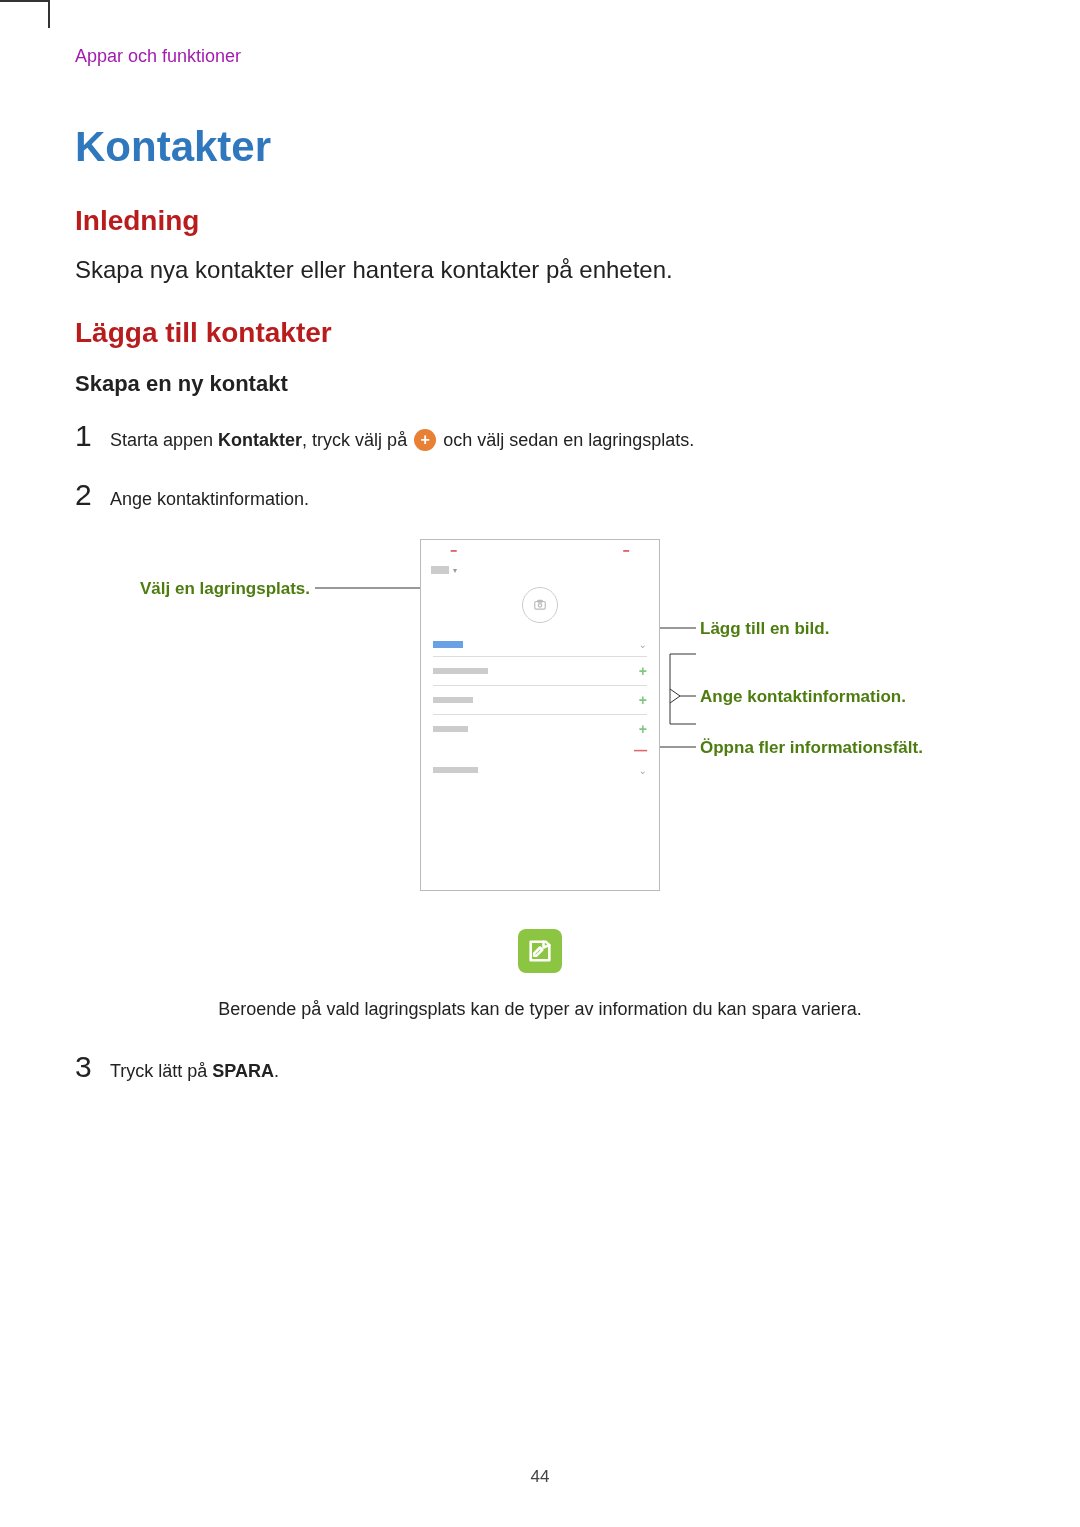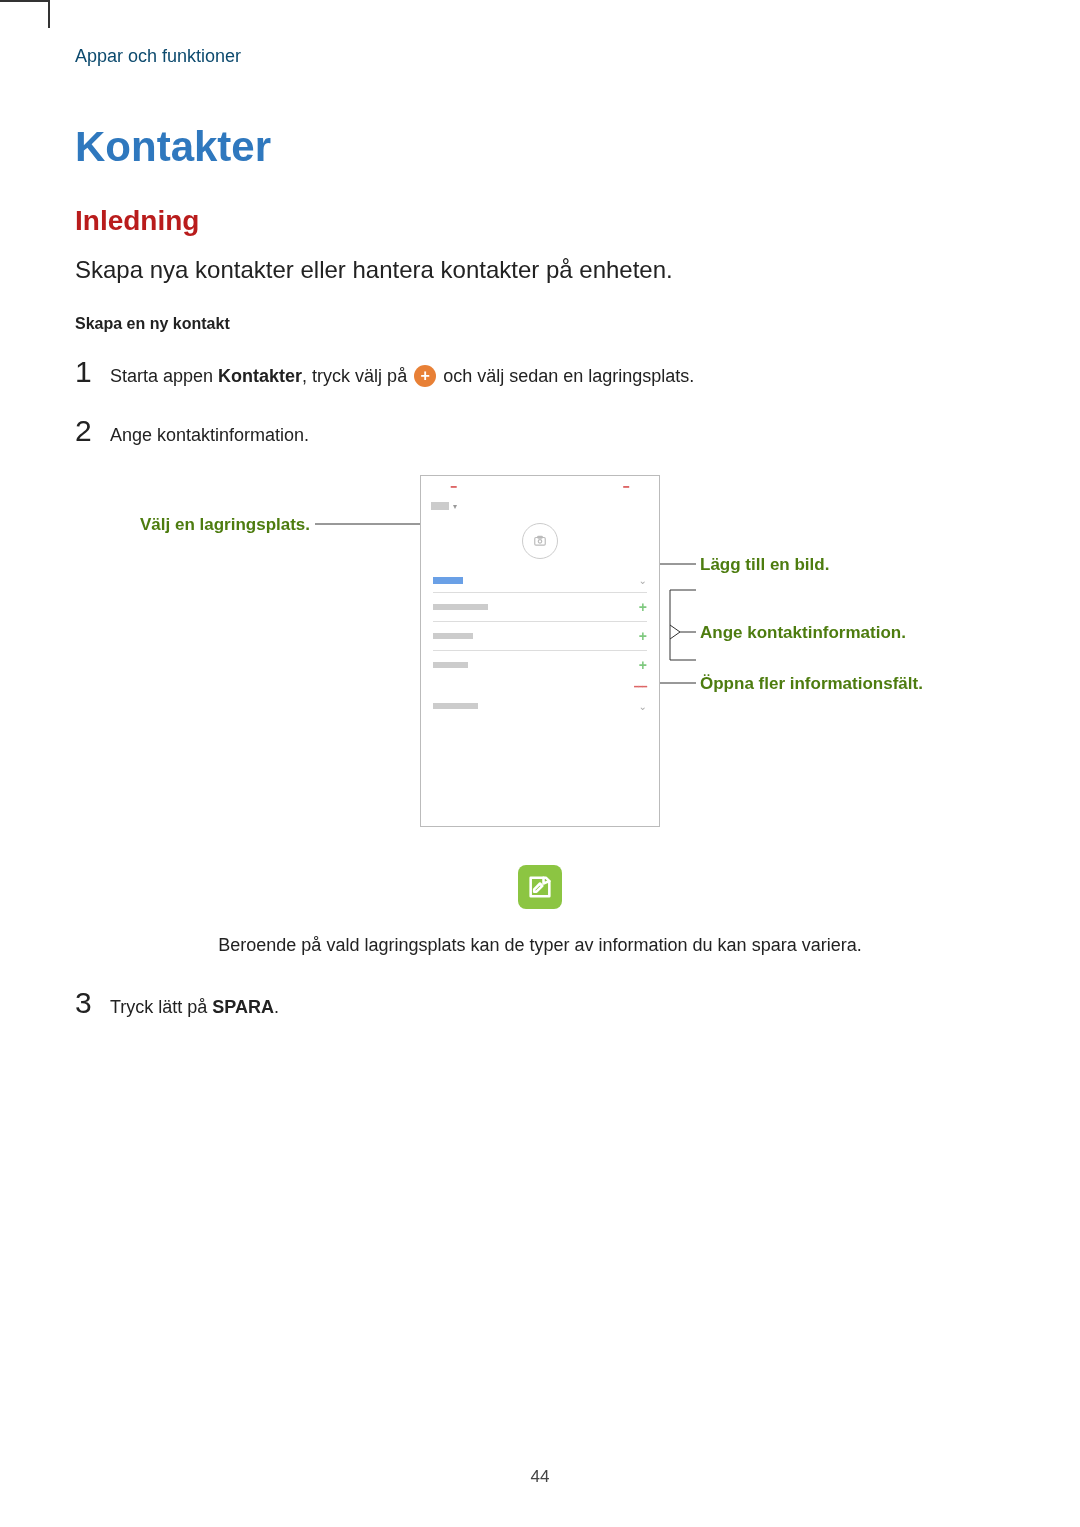--- a/index.html
+++ b/index.html
@@ -30,42 +30,42 @@
   .corner-line-h {
     position: absolute;
     top: 0;
     left: 0;
     height: 2px;
     width: 48px;
     background: #333;
   }
   .header-breadcrumb {
     font-size: 18px;
-    color: #0c4a6e;
+    color: #a21caf;
     margin-top: 4px;
   }
   h1.title {
     color: #2f78be;
     font-size: 42px;
     font-weight: 600;
     margin: 56px 0 34px 0;
   }
   h2.section {
     color: #b91c1c;
     font-size: 28px;
     font-weight: 600;
     margin: 30px 0 16px 0;
   }
   p.body-text {
     font-size: 24px;
     margin: 0 0 28px 0;
     line-height: 1.4;
   }
   h3.sub {
-    font-size: 16px;
+    font-size: 22px;
     font-weight: bold;
     margin: 22px 0 24px 0;
   }
   .step-row {
     display: flex;
     align-items: baseline;
     gap: 15px;
     margin-bottom: 26px;
   }
   .step-num {
@@ -233,20 +233,21 @@
   <div class="corner-line"></div>
   <div class="corner-line-h"></div>
 
   <div class="header-breadcrumb">Appar och funktioner</div>
 
   <h1 class="title">Kontakter</h1>
 
   <h2 class="section">Inledning</h2>
   <p class="body-text">Skapa nya kontakter eller hantera kontakter på enheten.</p>
 
+  <h2 class="section">Lägga till kontakter</h2>
   <h3 class="sub">Skapa en ny kontakt</h3>
 
   <div class="step-row">
     <div class="step-num">1</div>
     <div class="step-text">
       <span>Starta appen </span><b>Kontakter</b><span>, tryck välj på </span><span class="add-icon">+</span><span> och välj sedan en lagringsplats.</span>
     </div>
   </div>
 
   <div class="step-row">

